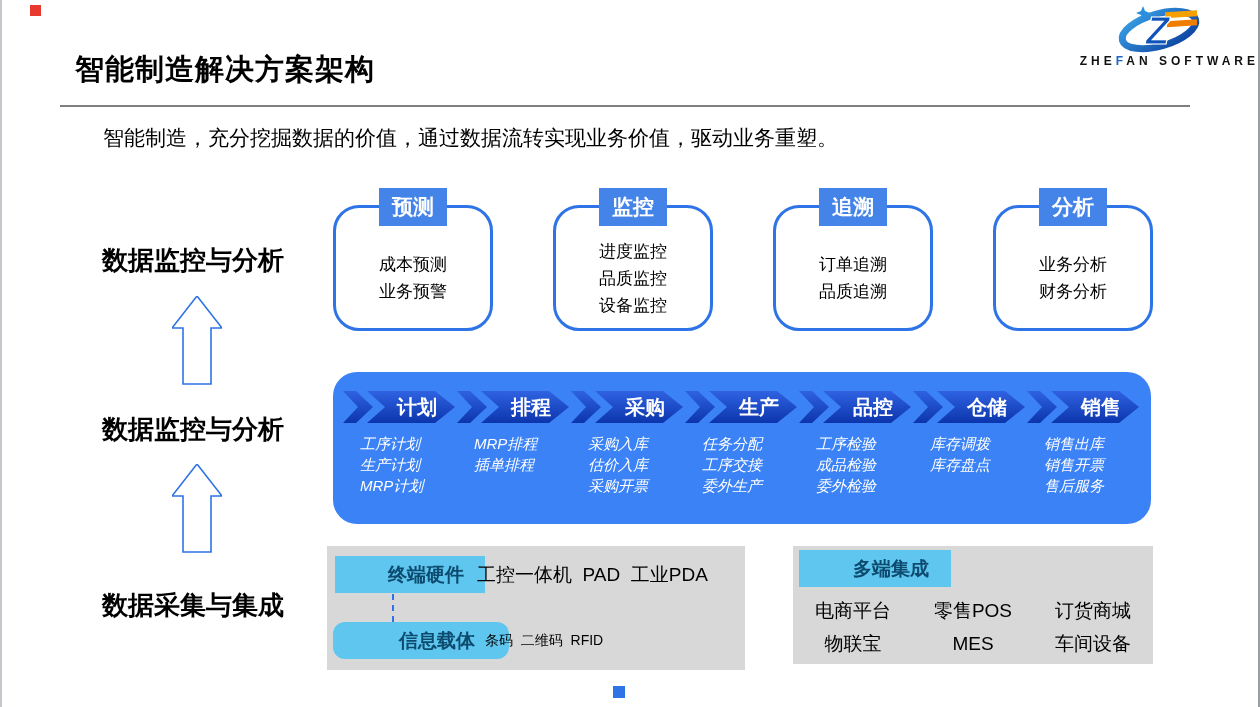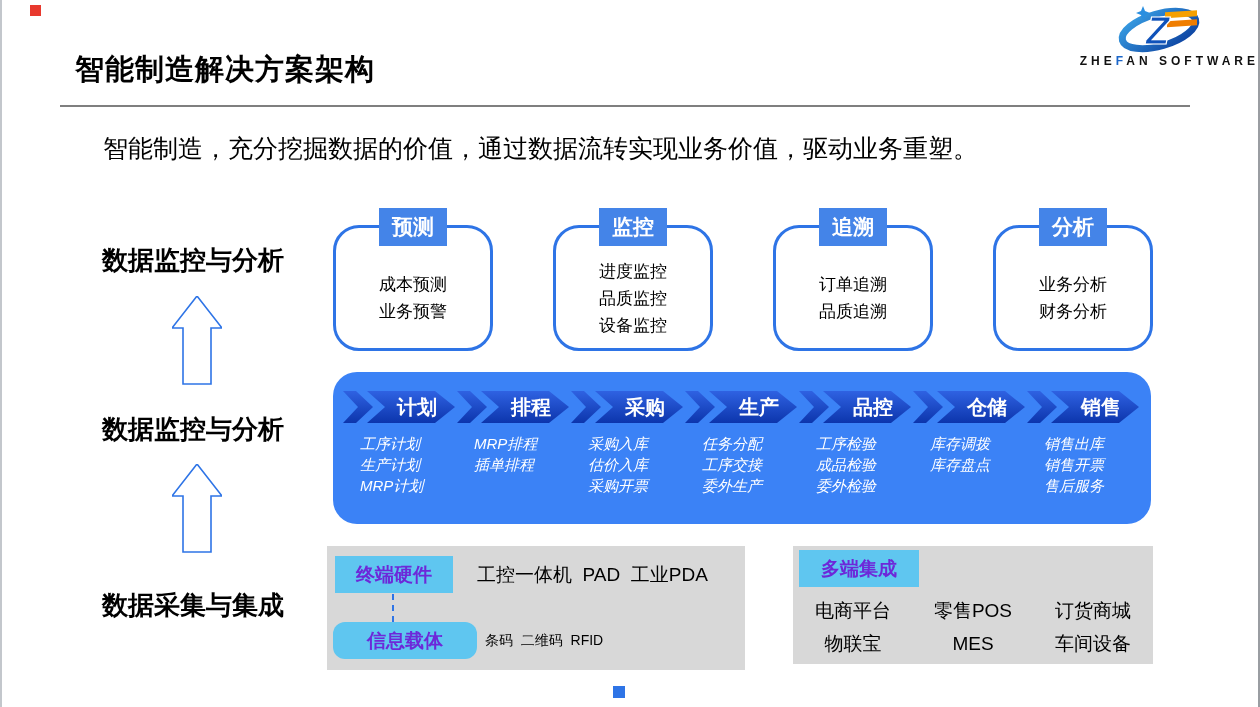--- a/index.html
+++ b/index.html
@@ -13,39 +13,39 @@
   .edge.right{right:0;background:#9a9da2;}
 
   
   .marker{position:absolute;}
   .marker.red{left:30px;top:5px;width:11px;height:11px;background:#e8392e;}
   .marker.blue{left:613px;top:686px;width:12px;height:12px;background:#2e74e6;}
 
   
   .page-title{position:absolute;left:75px;top:50px;font-size:29px;font-weight:bold;letter-spacing:1px;white-space:nowrap;}
   .title-rule{position:absolute;left:60px;top:105px;width:1130px;height:2px;background:#7f7f7f;}
-  .subtitle{position:absolute;left:103px;top:132px;font-size:25px;white-space:nowrap;}
+  .subtitle{position:absolute;left:103px;top:124px;font-size:21px;white-space:nowrap;}
 
   
   .logo{position:absolute;left:1059px;top:4px;width:200px;text-align:center;}
   .logo .mark{display:block;margin:0 auto;}
   .logo .word{font-size:12px;font-weight:bold;letter-spacing:4px;white-space:nowrap;color:#111;text-align:right;}
   .logo .word .accent{color:#1b66c9;}
 
   
   .sec-label{position:absolute;left:102px;width:200px;font-size:26px;font-weight:bold;white-space:nowrap;}
   .sec-label.l1{top:243px;}
   .sec-label.l2{top:412px;}
   .sec-label.l3{top:588px;}
   .up-arrow{position:absolute;left:172px;}
   .up-arrow.a1{top:296px;}
   .up-arrow.a2{top:464px;}
 
   
-  .mgroup{position:absolute;top:188px;width:160px;height:145px;margin-top:20px;}
+  .mgroup{position:absolute;top:188px;width:160px;height:145px;}
   .mgroup.g1{left:333px;} .mgroup.g2{left:553px;} .mgroup.g3{left:773px;} .mgroup.g4{left:993px;}
   .mbox{position:absolute;left:0;top:17px;width:154px;height:120px;border:3px solid #2e74e6;border-radius:26px;background:#fff;}
   .mtab{position:absolute;left:50%;transform:translateX(-50%);top:0;width:68px;height:38px;background:#4484e8;
         color:#fff;font-size:21px;font-weight:bold;line-height:38px;text-align:center;z-index:2;}
   .mitems{position:absolute;left:0;top:44px;width:100%;height:92px;display:flex;flex-direction:column;
           justify-content:center;align-items:center;font-size:17px;line-height:27px;z-index:1;}
 
   
   .band{position:absolute;left:333px;top:372px;width:818px;height:152px;background:#3b82f6;border-radius:24px;
         display:flex;box-sizing:border-box;padding:18px 12px 8px 10px;}
@@ -54,21 +54,21 @@
   .chev svg{position:absolute;left:0;top:0;}
   .chev .lbl{position:absolute;left:0;top:0;width:100%;padding-left:34px;box-sizing:border-box;text-align:center;
              color:#fff;font-size:20px;font-weight:bold;line-height:34px;white-space:nowrap;}
   .plist{margin-top:9px;padding-left:17px;color:#fff;font-size:15px;line-height:21px;font-style:italic;}
   .plist div{white-space:nowrap;}
 
   
   .panel{position:absolute;background:#d8d8d8;}
   .panel.hwpanel{left:327px;top:546px;width:418px;height:124px;}
   .panel.intpanel{left:793px;top:546px;width:360px;height:118px;}
-  .cyantab{position:absolute;background:#5fc6f0;color:#6d28d9;font-size:19px;font-weight:bold;text-align:center;}
+  .cyantab{position:absolute;background:#5fc6f0;color:#0c4a6e;font-size:19px;font-weight:bold;text-align:center;padding-left:32px;}
   .tab-hw{left:8px;top:10px;width:118px;height:37px;line-height:37px;}
   .tab-carrier{left:6px;top:76px;width:144px;height:37px;line-height:37px;border-radius:12px;}
   .tab-int{left:6px;top:4px;width:120px;height:37px;line-height:37px;}
   .hwline{position:absolute;left:150px;top:10px;height:37px;line-height:37px;font-size:19px;white-space:pre;}
   .carrierline{position:absolute;left:158px;top:76px;height:37px;line-height:37px;font-size:14px;white-space:pre;text-align:center;}
   .dash-connector{position:absolute;left:65px;top:48px;height:28px;width:0;border-left:2px dashed #2e74e6;}
   .intgrid{position:absolute;left:0;top:48px;width:360px;display:flex;flex-wrap:wrap;}
   .intgrid .cell{flex:0 0 33.33%;text-align:center;font-size:19px;line-height:33px;white-space:nowrap;}
 </style>
 </head>

